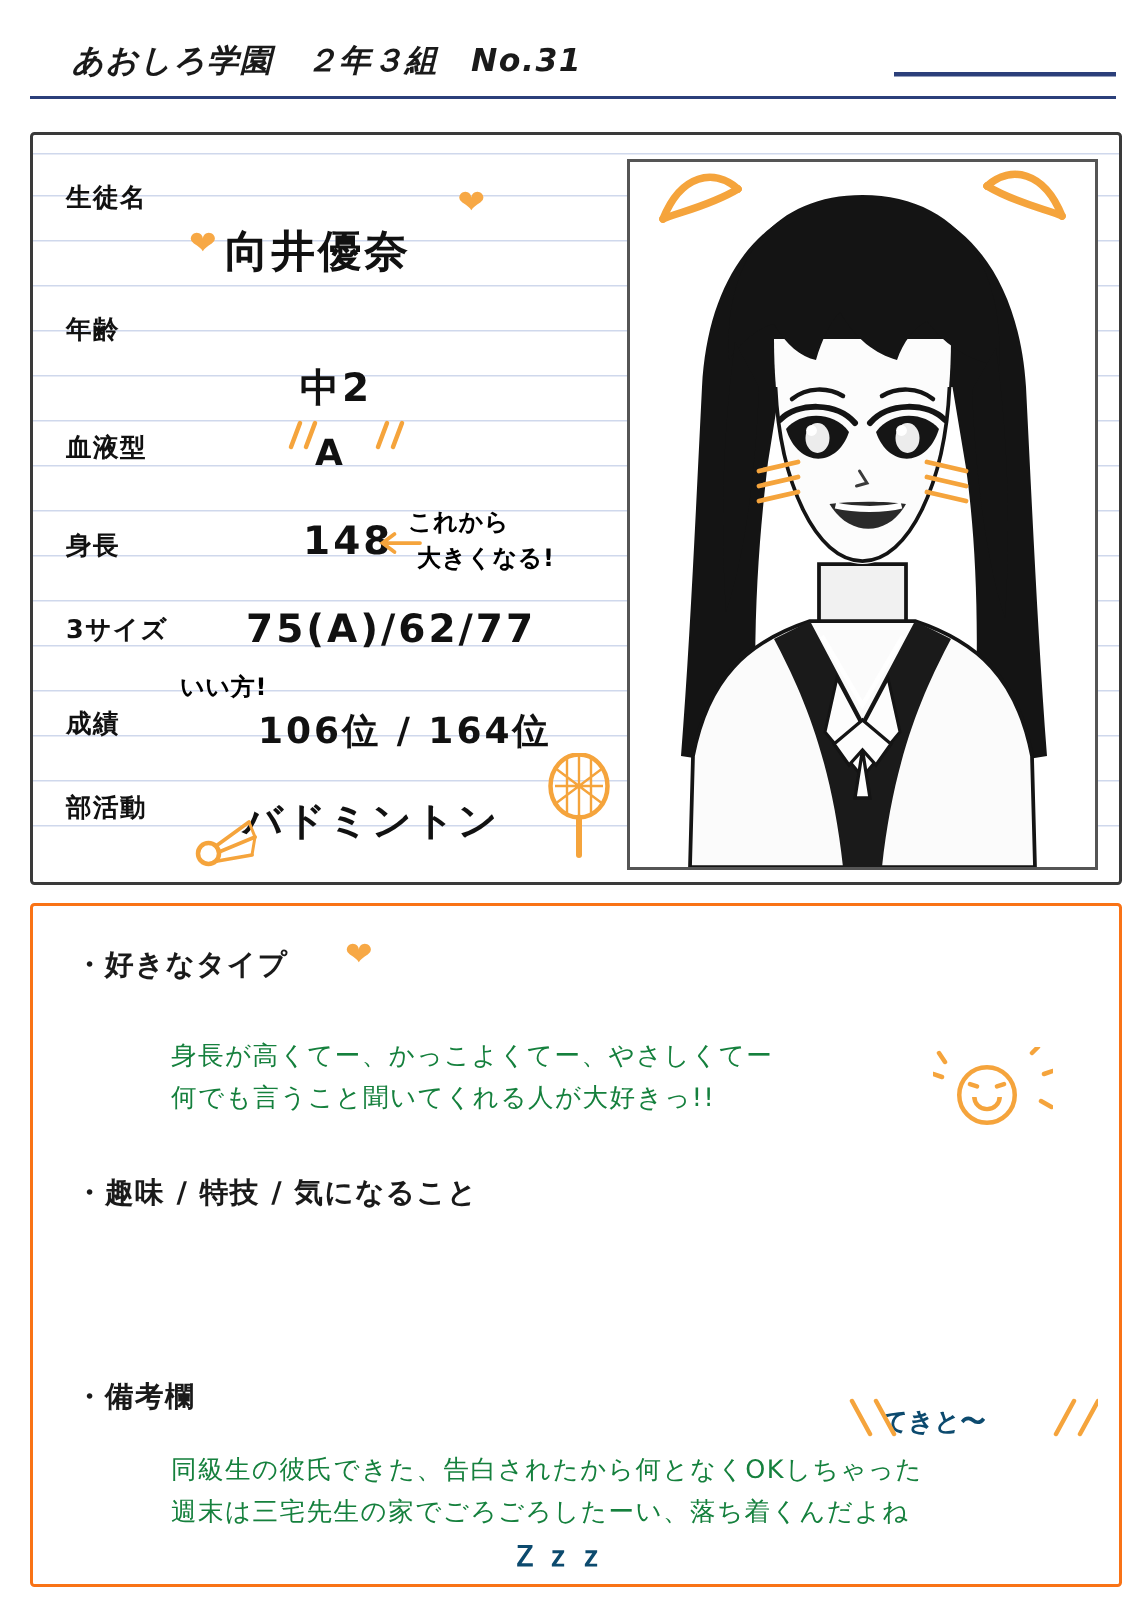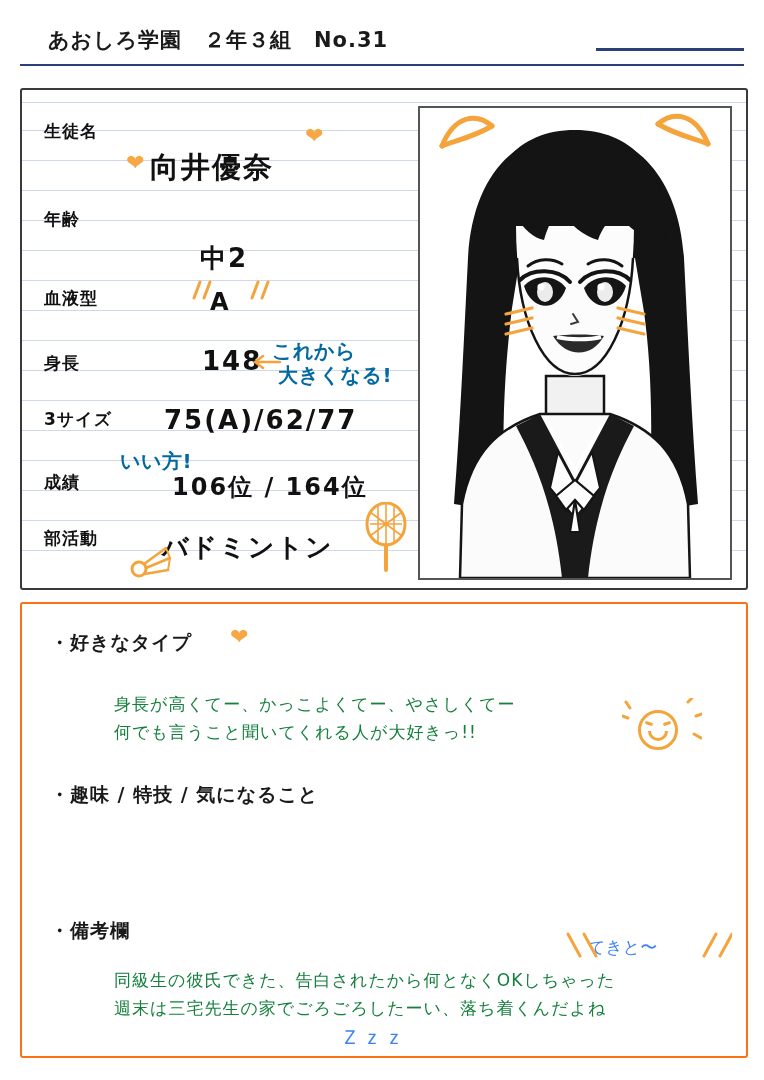--- a/index.html
+++ b/index.html
@@ -22,20 +22,21 @@
     background: #ffffff;
   }
 
   
   .header {
     position: absolute;
     left: 0;
     top: 26px;
     width: 764px;
     height: 44px;
+    font-style: italic;
   }
   .header-title {
     position: absolute;
     left: 48px;
     top: 0px;
     font-size: 21px;
     font-weight: bold;
     letter-spacing: 1px;
     white-space: nowrap;
   }
@@ -96,22 +97,22 @@
     font-family: "DejaVu Sans", "Liberation Sans", sans-serif;
     font-size: 26px;
     font-weight: bold;
     color: #111;
     letter-spacing: 2px;
   }
 
   
   .note {
     position: absolute;
-    color: #0369a1;
-    font-size: 20px;
+    color: #000000;
+    font-size: 16px;
     font-weight: bold;
     letter-spacing: 0.5px;
   }
 
   .heart {
     position: absolute;
     color: #f7a845;
     font-size: 22px;
     line-height: 1;
   }
@@ -152,22 +153,22 @@
     left: 92px;
     font-size: 17px;
     line-height: 28px;
     letter-spacing: 1px;
     color: #15803d;
     white-space: pre-line;
   }
 
   .sticker {
     position: absolute;
-    color: #3b82f6;
-    font-weight: normal;
+    color: #0c4a6e;
+    font-weight: bold;
   }
 
   
   .face {
     position: absolute;
     width: 34px;
     height: 34px;
     border: 3px solid #f5a43c;
     border-radius: 50%;
   }

